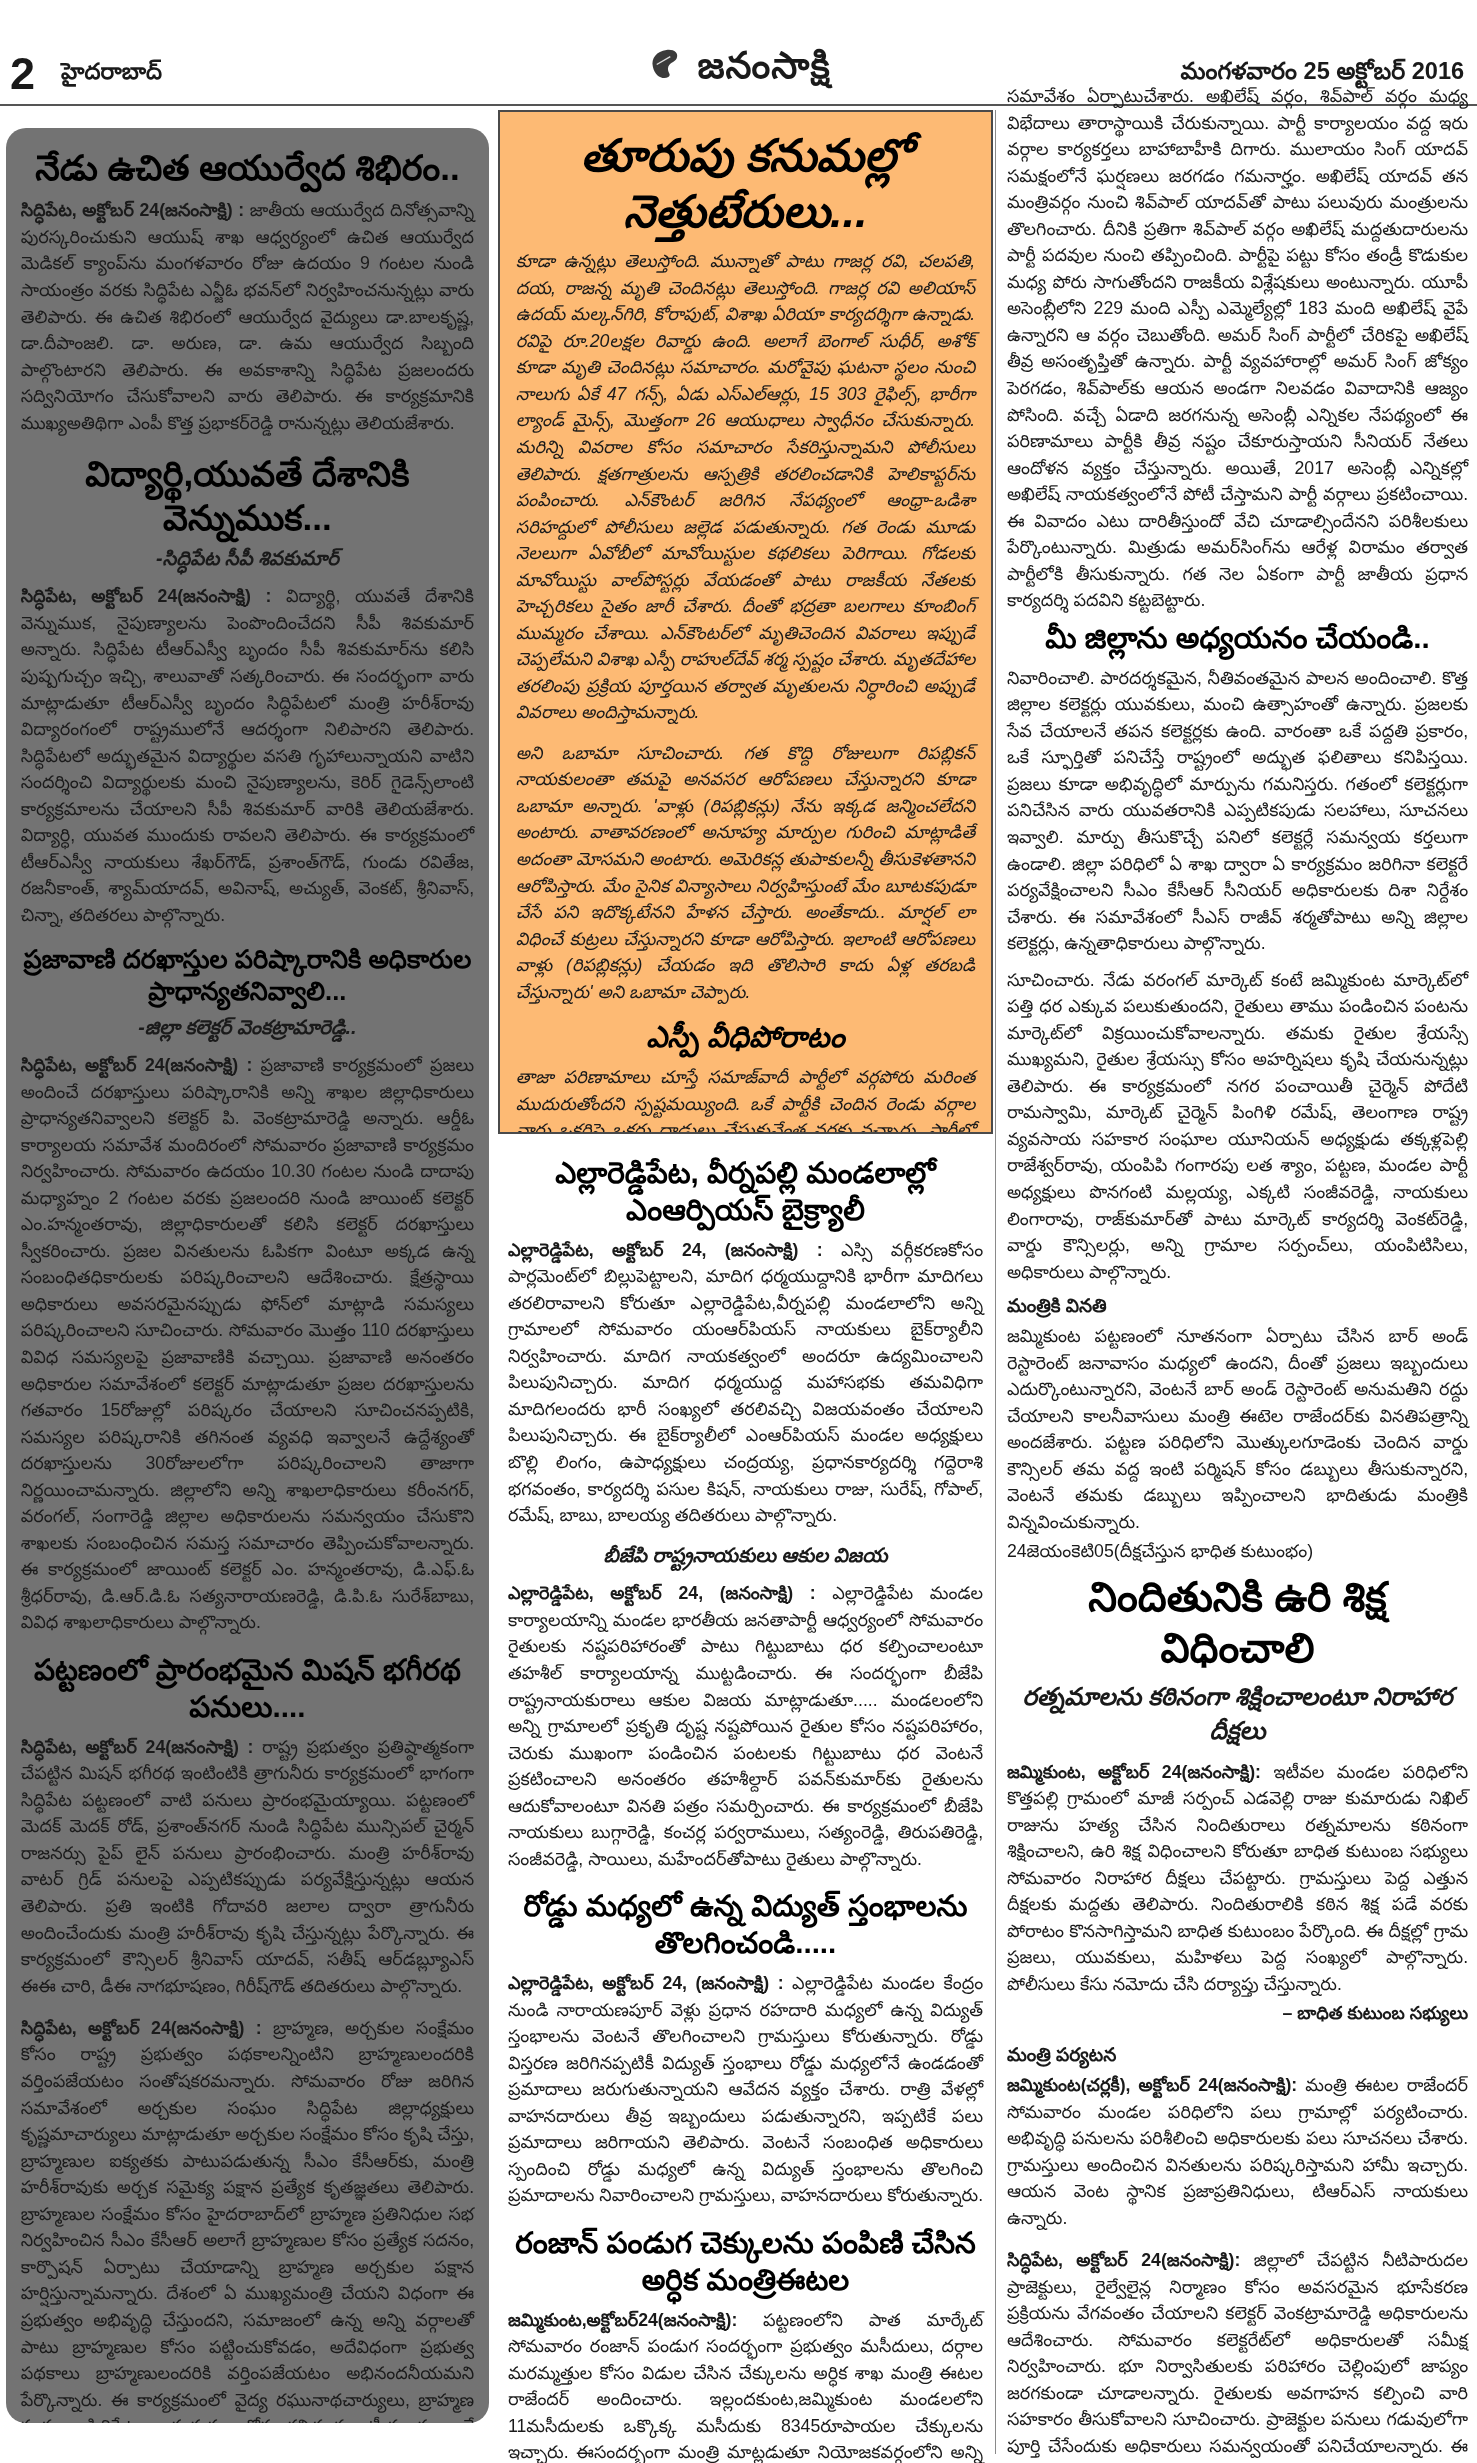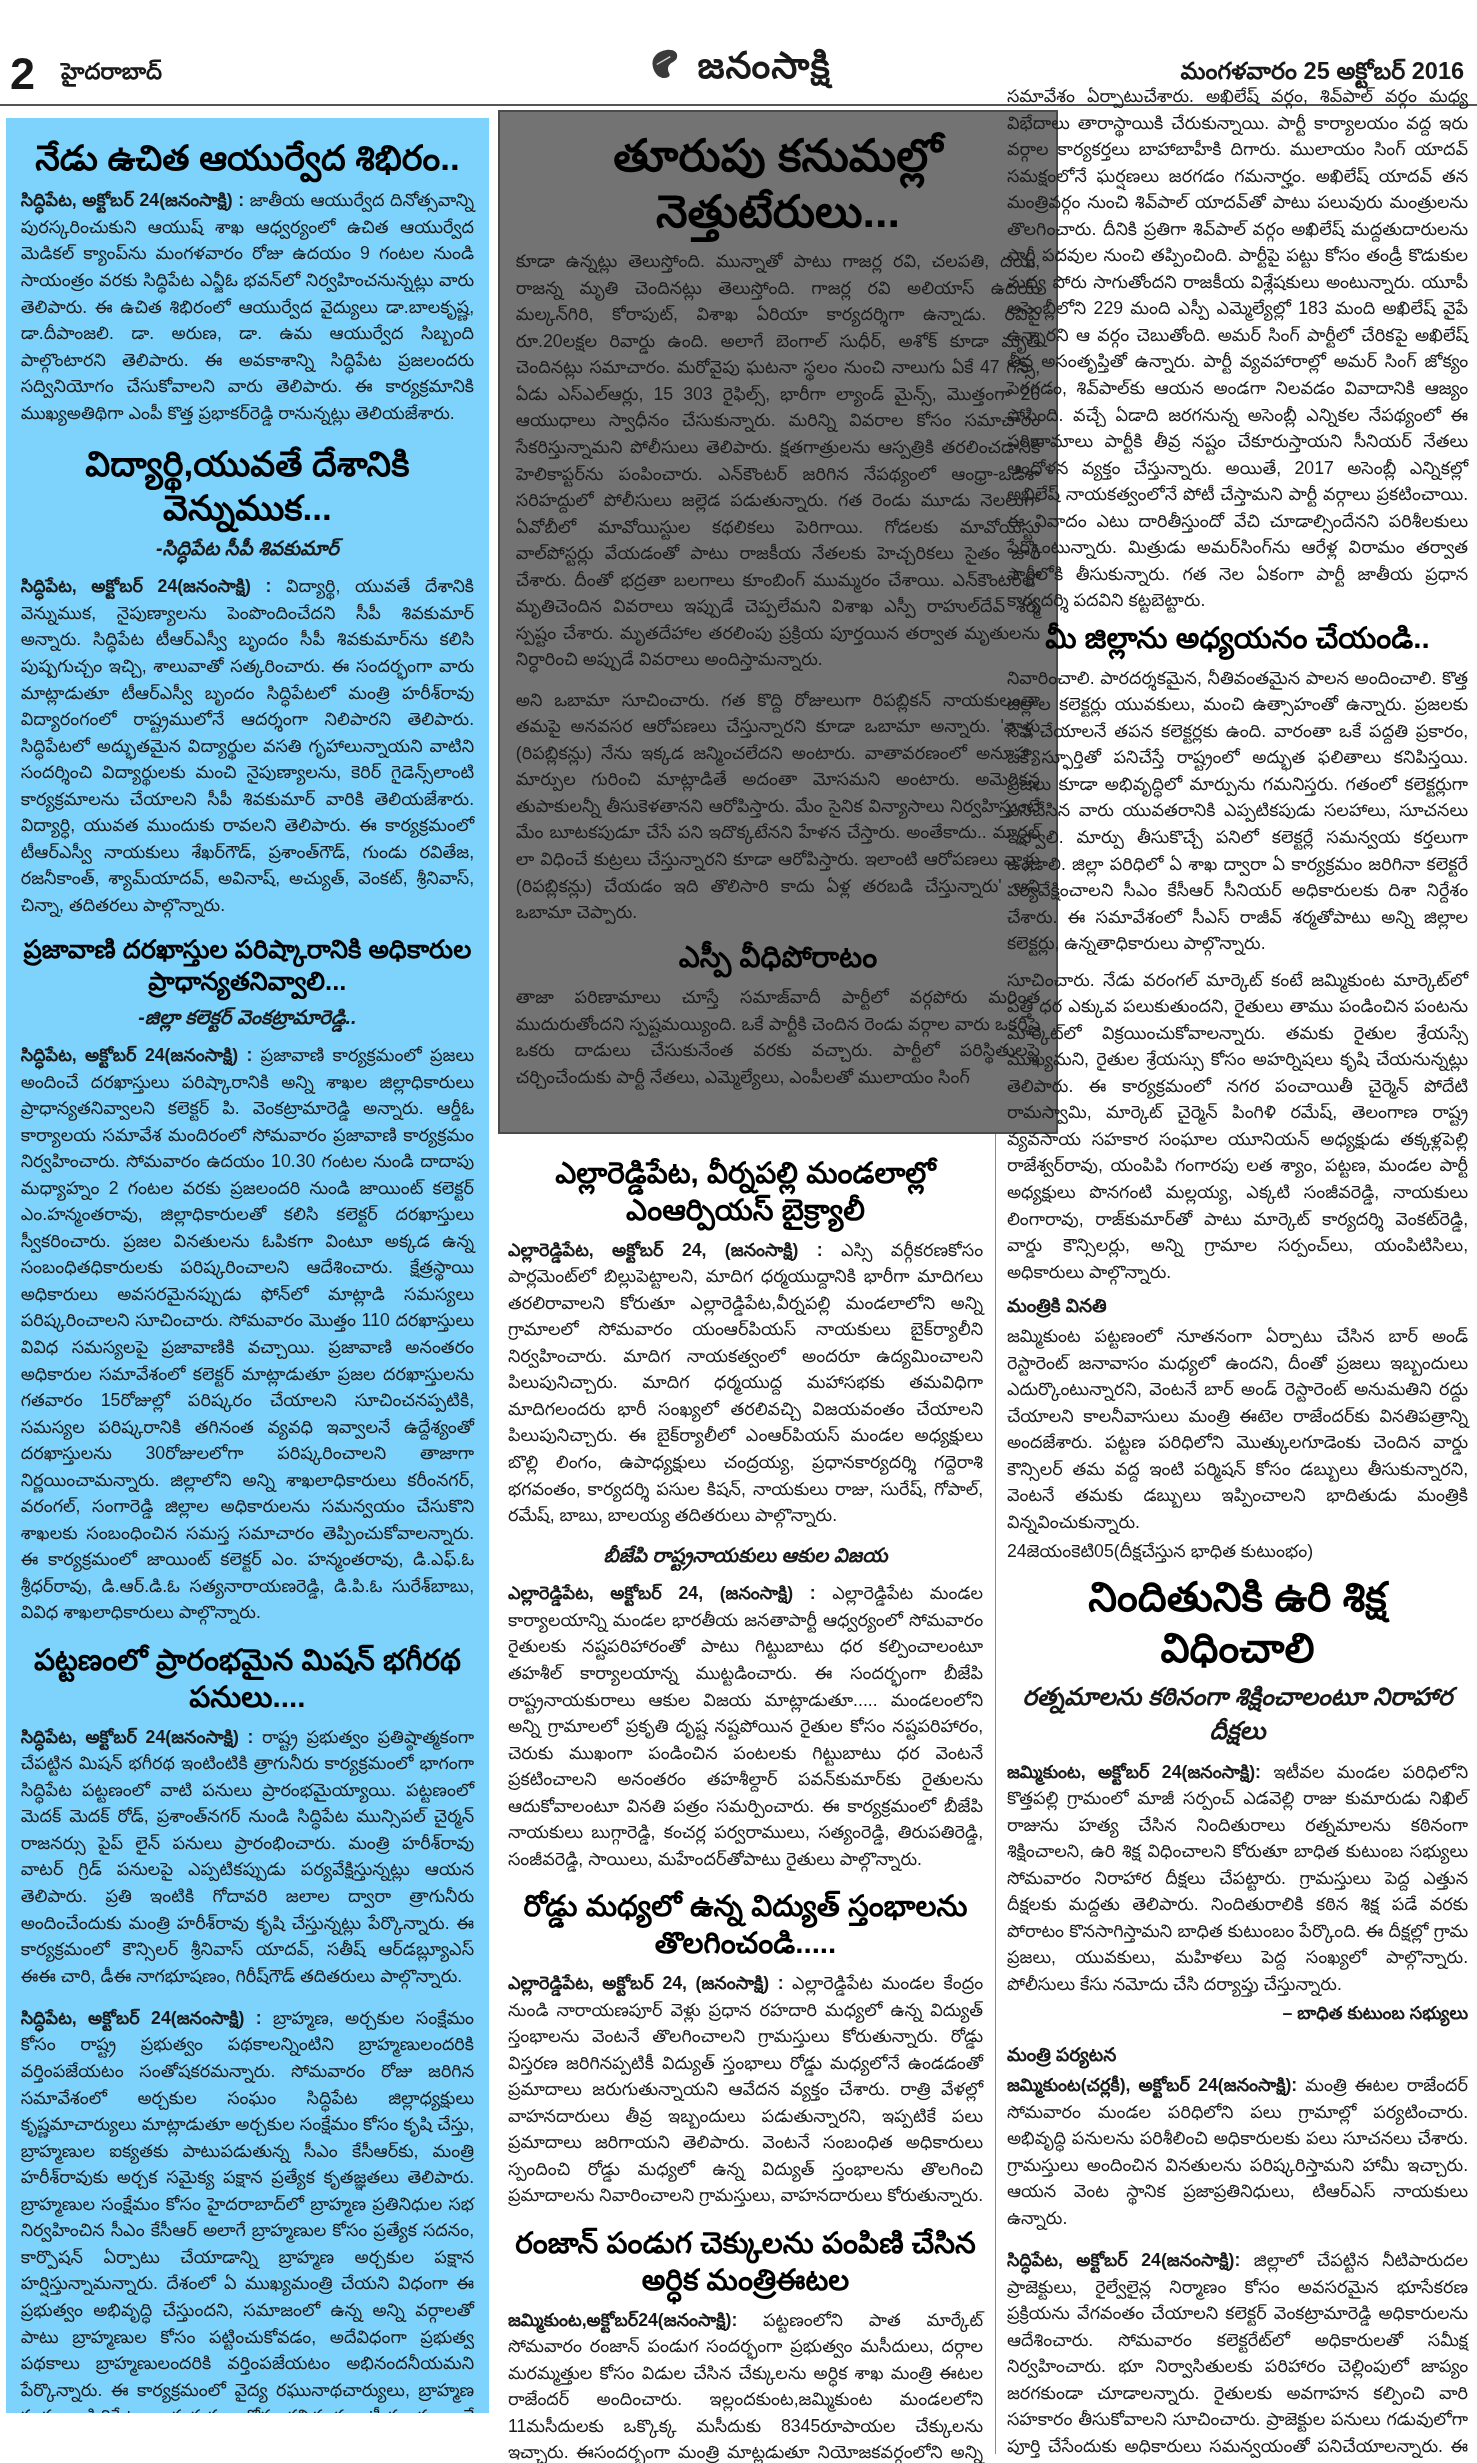--- a/index.html
+++ b/index.html
@@ -13,22 +13,22 @@
   .header { position:absolute; top:0; left:0; width:1478px; height:104px; background:#fff; }
   .page-num { position:absolute; left:9.9px; bottom:7.9px; font-size:45px; font-weight:bold; line-height:1; }
   .edition { position:absolute; left:61px; bottom:13.8px; font-size:22.7px; font-weight:bold; }
   .masthead { position:absolute; left:0; right:0; bottom:7.9px; text-align:center; font-size:37px; font-weight:bold; letter-spacing:1px; }
   .masthead .logo-ic { display:inline-block; vertical-align:middle; margin-right:5.9px; }
   .dateline-top { position:absolute; right:13.8px; bottom:13.8px; font-size:23.6px; font-weight:bold; }
   .header-rule { position:absolute; top:104px; left:0; width:1478px; height:2px; background:#555; }
 
   
   .col { position:absolute; overflow:hidden; }
-  #col-left { left:5.9px; top:118px; width:483px; height:2295px; background:#7dd3fc; padding:11.8px 14.8px; }
-  #mid-box  { left:498px; top:110px; width:560px; height:1024px; border:2px solid #4a4a4a; background:#737373; padding:9.9px 15.8px; }
+  #col-left { left:5.9px; top:128px; width:483px; height:2295px; background:#737373; padding:11.8px 14.8px;border-radius:20px; }
+  #mid-box  { left:498px; top:110px; width:495px; height:1024px; border:2px solid #4a4a4a; background:#fdba74; padding:9.9px 15.8px;font-style:italic; }
   #mid-lower{ left:498px; top:1143px; width:495px; height:1321px; padding:5.9px 9.9px; }
   #col-right{ left:1003px; top:83px; width:469px; height:2381px; padding:0 3.9px; }
   .v-rule { position:absolute; left:995px; top:110px; width:1px; height:2344px; background:#8a8a8a; }
 
   
   .art { margin-bottom:15.8px; }
   .hl { font-weight:bold; text-align:center; line-height:1.25; margin:5.9px 0 7.9px 0; color:#000; }
   .hl-xl { font-size:45px; }
   .hl-lg { font-size:35px; }
   .hl-md { font-size:29.6px; }

